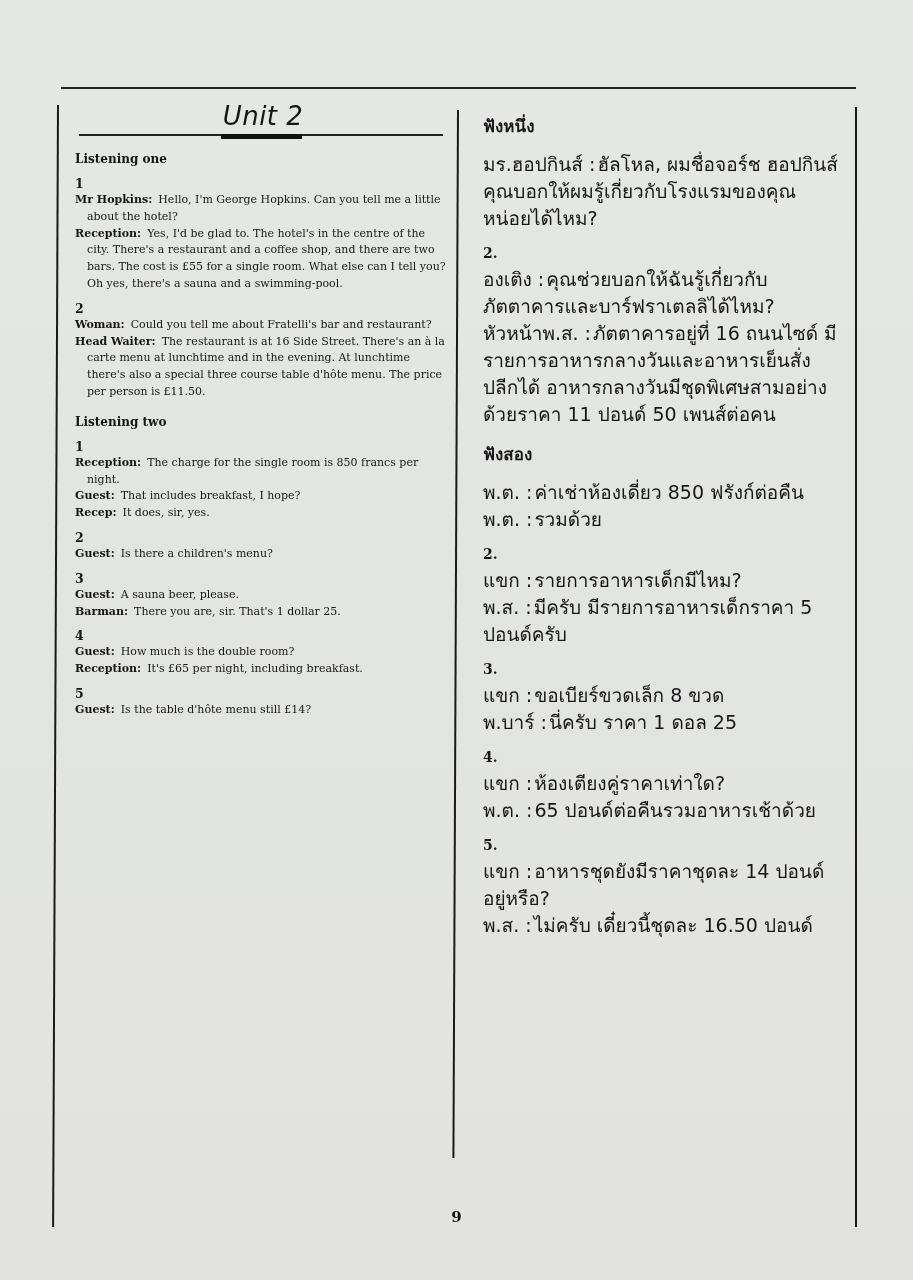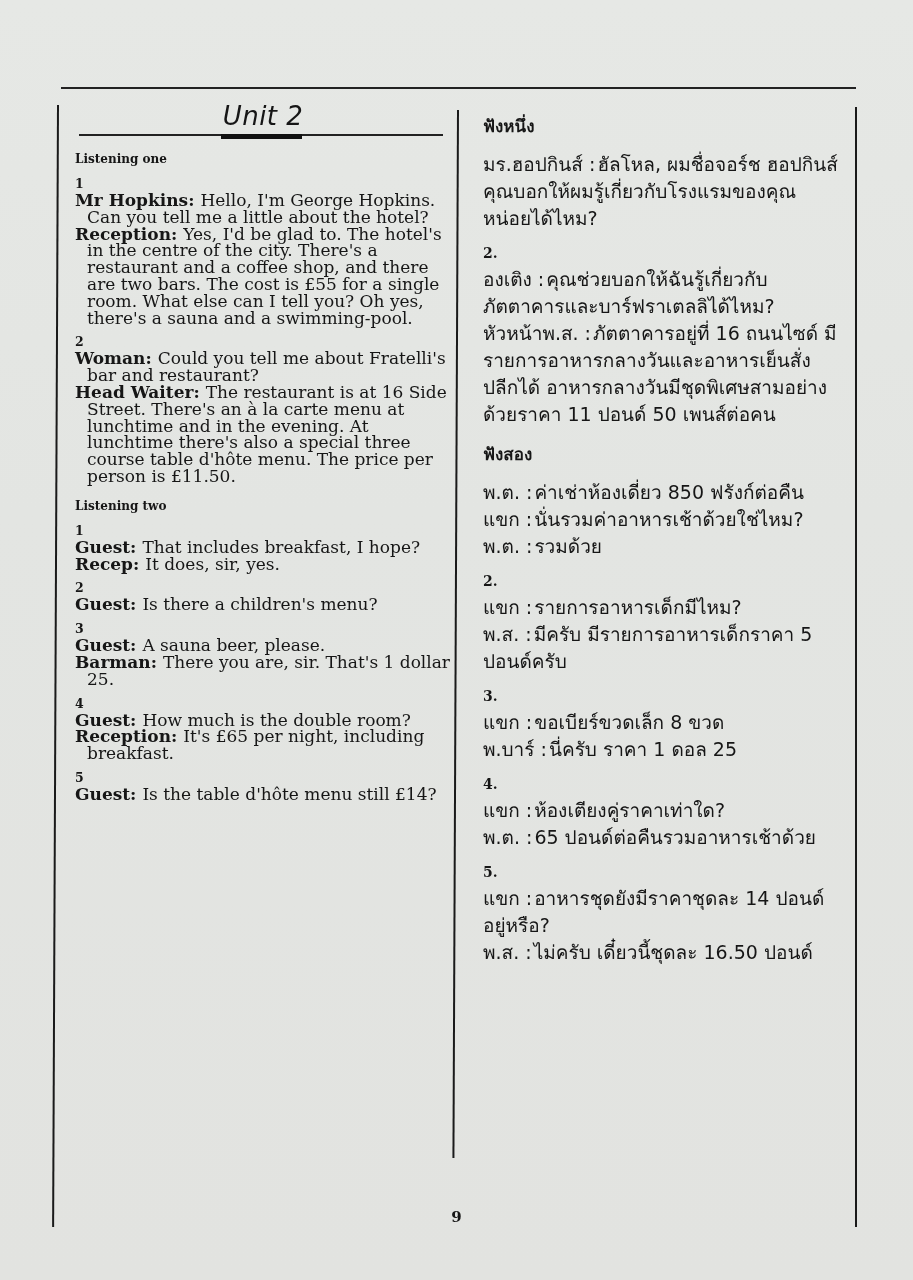--- a/index.html
+++ b/index.html
@@ -34,21 +34,21 @@
   .title-bar { position: absolute; height: 5px; background: #111; }
   .col-en .title-rule { left: 4px; top: 36px; width: 364px; }
   .col-en .title-bar { left: 146px; top: 36px; width: 81px; }
   .col-th .title-rule { left: 6px; top: 36px; width: 349px; }
   .col-th .title-bar { left: 123px; top: 36px; width: 86px; }
 
   .section-head { font-weight: bold; font-size: 15.5px; margin: 14px 0 10px 0; font-family: "DejaVu Serif", serif; }
   .col-en .section-head { font-size: 12px; }
   .num { font-weight: bold; font-size: 12.5px; margin-top: 6px; line-height: 16px; }
   .line {
-    font-size: 17px; line-height: 16.8px; padding-left: 12px; text-indent: -12px;
+    font-size: 11px; line-height: 16.8px; padding-left: 12px; text-indent: -12px;
   }
   .speaker { font-weight: bold; margin-right: 6px; }
   .group { margin-bottom: 8px; }
 
   .col-th .section-head { font-size: 17px; margin: 12px 0 12px 0; }
   .col-th .num { font-size: 14px; margin-top: 8px; line-height: 26px; }
   .col-th .line { font-family: "DejaVu Sans", sans-serif; font-size: 19px; line-height: 27px; padding-left: 0; text-indent: 0; }
   .col-th .speaker { font-weight: normal; margin-right: 2px; }
   .col-th .group { margin-bottom: 6px; }
 
@@ -80,20 +80,21 @@
           <div class="line"><span class="speaker">Reception:</span><span>Yes, I'd be glad to. The hotel's in the centre of the city. There's a restaurant and a coffee shop, and there are two bars. The cost is £55 for a single room. What else can I tell you? Oh yes, there's a sauna and a swimming-pool.</span></div>
         </div>
         <div class="group">
           <div class="num">2</div>
           <div class="line"><span class="speaker">Woman:</span><span>Could you tell me about Fratelli's bar and restaurant?</span></div>
           <div class="line"><span class="speaker">Head Waiter:</span><span>The restaurant is at 16 Side Street. There's an à la carte menu at lunchtime and in the evening. At lunchtime there's also a special three course table d'hôte menu. The price per person is £11.50.</span></div>
         </div>
         <div class="section-head">Listening two</div>
         <div class="group">
           <div class="num">1</div>
+          <div class="line"><span class="speaker">Reception:</span><span>The charge for the single room is 850 francs per night.</span></div>
           <div class="line"><span class="speaker">Guest:</span><span>That includes breakfast, I hope?</span></div>
           <div class="line"><span class="speaker">Recep:</span><span>It does, sir, yes.</span></div>
         </div>
         <div class="group">
           <div class="num">2</div>
           <div class="line"><span class="speaker">Guest:</span><span>Is there a children's menu?</span></div>
         </div>
         <div class="group">
           <div class="num">3</div>
           <div class="line"><span class="speaker">Guest:</span><span>A sauna beer, please.</span></div>
@@ -118,21 +119,20 @@
           <div class="line"><span class="speaker">มร.ฮอปกินส์ :</span><span>ฮัลโหล, ผมชื่อจอร์ช ฮอปกินส์ คุณบอกให้ผมรู้เกี่ยวกับโรงแรมของคุณหน่อยได้ไหม?</span></div>
         </div>
         <div class="group">
           <div class="num">2.</div>
           <div class="line"><span class="speaker">องเติง :</span><span>คุณช่วยบอกให้ฉันรู้เกี่ยวกับภัตตาคารและบาร์ฟราเตลลิได้ไหม?</span></div>
           <div class="line"><span class="speaker">หัวหน้าพ.ส. :</span><span>ภัตตาคารอยู่ที่ 16 ถนนไซด์ มีรายการอาหารกลางวันและอาหารเย็นสั่งปลีกได้  อาหารกลางวันมีชุดพิเศษสามอย่างด้วยราคา 11 ปอนด์ 50 เพนส์ต่อคน</span></div>
         </div>
         <div class="section-head">ฟังสอง</div>
         <div class="group">
           <div class="line"><span class="speaker">พ.ต. :</span><span>ค่าเช่าห้องเดี่ยว 850 ฟรังก์ต่อคืน</span></div>
-          <div class="line"><span class="speaker">แขก :</span><span>นั่นรวมค่าอาหารเช้าด้วยใช่ไหม?</span></div>
           <div class="line"><span class="speaker">พ.ต. :</span><span>รวมด้วย</span></div>
         </div>
         <div class="group">
           <div class="num">2.</div>
           <div class="line"><span class="speaker">แขก :</span><span>รายการอาหารเด็กมีไหม?</span></div>
           <div class="line"><span class="speaker">พ.ส. :</span><span>มีครับ มีรายการอาหารเด็กราคา 5 ปอนด์ครับ</span></div>
         </div>
         <div class="group">
           <div class="num">3.</div>
           <div class="line"><span class="speaker">แขก :</span><span>ขอเบียร์ขวดเล็ก 8 ขวด</span></div>

